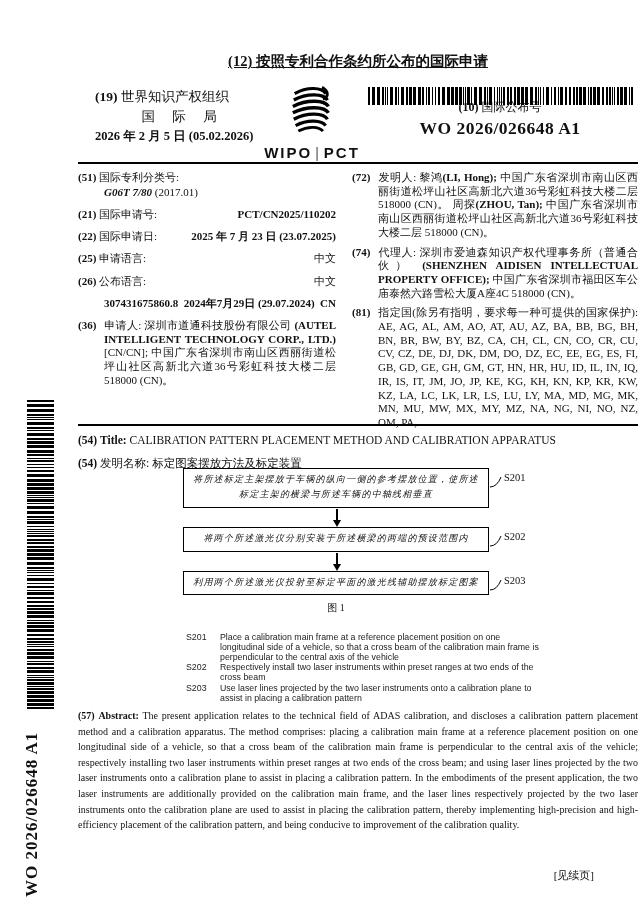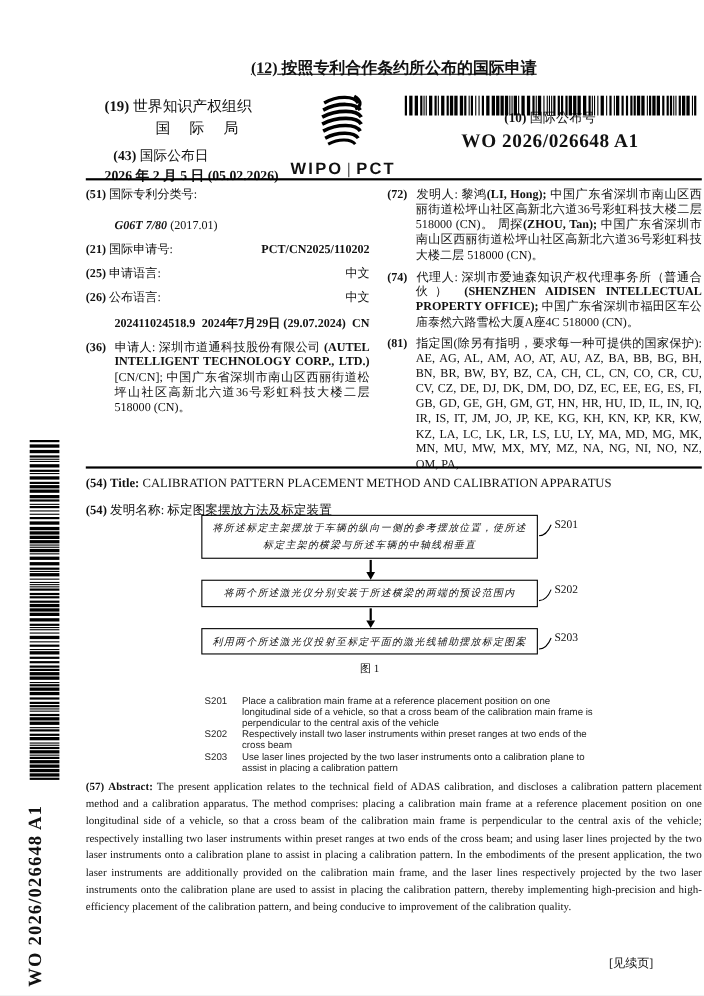--- a/index.html
+++ b/index.html
@@ -35,32 +35,32 @@
   .rule{position:absolute; left:78px; width:560px; height:2px; background:#000;}
   .rule1{top:162px;} .rule2{top:424px;}
   
   .biblio{position:absolute; left:78px; top:171px; width:560px; display:flex; gap:16px;
     font-size:11px; line-height:13.7px;}
   .colL{width:258px; flex:none;}
   .colR{flex:1;}
   .kv{display:flex; justify-content:space-between; margin-bottom:8.5px;}
   .kv .v{white-space:nowrap;}
   .fnum{font-weight:bold;}
-  .ipc-val{padding-left:26px; margin-top:14px; margin-bottom:8.5px;}
+  .ipc-val{padding-left:26px; margin-top:1px; margin-bottom:8.5px;}
   .prio-line{display:flex; justify-content:space-between; padding-left:26px; margin-top:1px; margin-bottom:8.5px;}
   .para{padding-left:26px; text-align:justify; margin-bottom:6px;}
   .para .hang{display:inline-block; width:26px; margin-left:-26px; font-weight:bold;}
   
   .title-en{position:absolute; left:78px; top:434px; width:560px; font-size:11.5px;}
   .title-zh{position:absolute; left:78px; top:456px; width:560px; font-size:11.5px;}
   
   .flowchart{position:absolute; left:183px; top:468px; width:370px;}
   .fc-row{display:flex; align-items:flex-start;}
   .fc-box{width:290px; flex:none; border:1px solid #000; padding:4px 7px; text-align:center;
-    font-size:9px; line-height:1.65; font-style:italic; letter-spacing:1.2px;}
+    font-size:9px; line-height:1.65; font-style:italic; letter-spacing:1.2px;font-family:Liberation Mono, monospace;}
   .fc-label{display:flex; align-items:flex-start; margin-left:1px; margin-top:4px;
     font-size:10.5px; font-family:"Liberation Serif",serif;}
   .fc-label svg{margin-right:1px; margin-top:3px;}
   .fc-arrow{width:306px; height:19px; position:relative;}
   .fc-arrow .st{position:absolute; left:50%; top:1px; width:1.5px; height:11px; background:#000;}
   .fc-arrow .hd{position:absolute; left:50%; top:12px; margin-left:-3.5px; width:0; height:0;
     border-left:4px solid transparent; border-right:4px solid transparent; border-top:7px solid #000;}
   .fc-caption{width:306px; text-align:center; margin-top:6px; font-size:10px;}
   
   .steps{position:absolute; left:186px; top:633px; width:356px;
@@ -175,24 +175,20 @@
     <span>(12)</span>
     <span>按照专利合作条约所公布的国际申请</span>
   </div>
 
   <div class="hdr-left">
     <div class="org-line">
       <b class="fnum">(19)</b>
       <span>世界知识产权组织</span>
     </div>
     <div class="org-bureau">国 际 局</div>
-    <div class="pubdate-line">
-      <b class="fnum">(43)</b>
-      <span>国际公布日</span>
-    </div>
     <div class="pubdate-value">2026 年 2 月 5 日 (05.02.2026)</div>
   </div>
 
   <div class="hdr-logo">
     <svg width="82" height="54" viewBox="0 0 90 58">
       <g fill="none" stroke="#000">
         <path d="M56 3 C63 7 64 13 57 16" stroke-width="3.2"></path>
         <path d="M26 10 C40 2 56 3 60 10" stroke-width="3.4"></path>
         <path d="M25 17 C40 9 58 10 62 17" stroke-width="3.6"></path>
         <path d="M24 24 C40 16 59 17 63 24" stroke-width="3.8"></path>
@@ -302,29 +298,33 @@
       </div>
       <div class="ipc-val">
         <b><i>G06T 7/80</i></b>
         <span>(2017.01)</span>
       </div>
       <div class="kv">
         <span class="k"><b class="fnum">(21)</b> <span>国际申请号:</span></span>
         <span class="v bold">PCT/CN2025/110202</span>
       </div>
       <div class="kv">
+        <span class="k"><b class="fnum">(22)</b> <span>国际申请日:</span></span>
+        <span class="v bold">2025 年 7 月 23 日 (23.07.2025)</span>
+      </div>
+      <div class="kv">
         <span class="k"><b class="fnum">(25)</b> <span>申请语言:</span></span>
         <span class="v">中文</span>
       </div>
       <div class="kv">
         <span class="k"><b class="fnum">(26)</b> <span>公布语言:</span></span>
         <span class="v">中文</span>
       </div>
       <div class="prio-line">
-        <span class="bold">202411024518.9</span>
+        <span class="bold">307431675860.8</span>
         <span class="bold">2024年7月29日 (29.07.2024)</span>
         <span class="bold">CN</span>
       </div>
       <div class="para">
         <span class="hang">(36)</span><span>申请人:</span>
         <span>深圳市道通科技股份有限公司</span>
         <b>(AUTEL INTELLIGENT TECHNOLOGY CORP., LTD.)</b>
         <span>[CN/CN];</span>
         <span>中国广东省深圳市南山区西丽街道松坪山社区高新北六道36号彩虹科技大楼二层 518000 (CN)。</span>
       </div>

